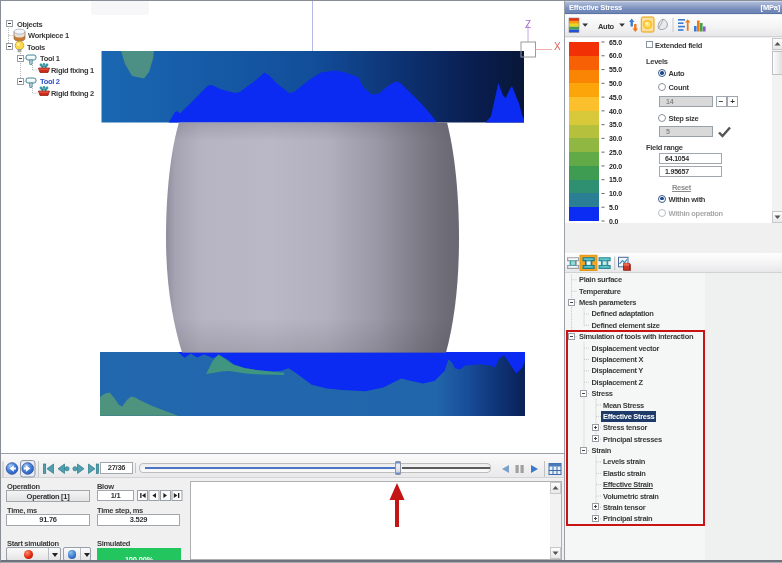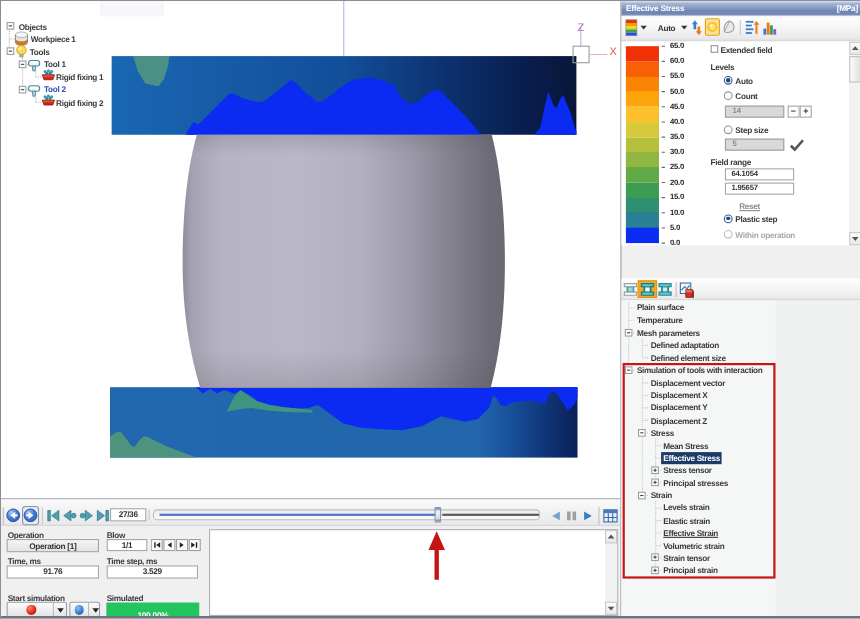--- a/index.html
+++ b/index.html
@@ -418,21 +418,21 @@
   <div class="lbl" style="left:103.5px;top:112px;">Step size</div>
   <div class="abs" style="left:94px;top:124.5px;width:54px;height:11px;background:#d9d9d9;border:1px solid #9aa0a8;font-size:7px;letter-spacing:-0.2px;font-weight:bold;color:#8a8a8a;line-height:10px;padding-left:6px;">5</div>
   <svg width="14" height="12" style="position:absolute;left:153px;top:125px;">
         <path d="M1,6.5 L4.5,10 L12,1.5" fill="none" stroke="#555" stroke-width="2.4"></path>
       </svg>
   <div class="lbl" style="left:81px;top:141px;">Field range</div>
   <div class="box" style="left:94px;top:152px;width:63px;height:11px;line-height:10px;font-size:7px;letter-spacing:-0.2px;text-align:left;padding-left:5px;">64.1054</div>
   <div class="box" style="left:94px;top:164.5px;width:63px;height:11px;line-height:10px;font-size:7px;letter-spacing:-0.2px;text-align:left;padding-left:5px;">1.95657</div>
   <div class="lbl" style="left:107px;top:181px;color:#8a8a8a;text-decoration:underline;">Reset</div>
   <div class="radio on" style="left:93px;top:193.5px;"></div>
-  <div class="lbl" style="left:103.5px;top:192.5px;">Plastic step</div>
+  <div class="lbl" style="left:103.5px;top:192.5px;">Within with</div>
   <div class="radio dis" style="left:93px;top:207.5px;"></div>
   <div class="lbl" style="left:103.5px;top:206.5px;color:#a8a8a8;">Within operation</div>
 
   <div class="abs" style="left:207px;top:37px;width:11px;height:185px;background:#f2f2f2;">
     <div class="abs" style="left:0;top:0;width:11px;height:12px;background:linear-gradient(180deg,#fdfdfd,#e8e8ea);border:1px solid #c8c8ca;"></div>
     <svg width="11" height="12" style="position:absolute;left:0;top:0;">
           <path d="M5.5,4 L2.5,7.5 L8.5,7.5 Z" fill="#555"></path>
         </svg>
     <div class="abs" style="left:0;top:12.5px;width:11px;height:24px;background:linear-gradient(90deg,#fdfdfd,#e0e0e2);border:1px solid #c0c0c2;"></div>
     <div class="abs" style="left:0;bottom:0;width:11px;height:12px;background:linear-gradient(180deg,#fdfdfd,#e8e8ea);border:1px solid #c8c8ca;"></div>

